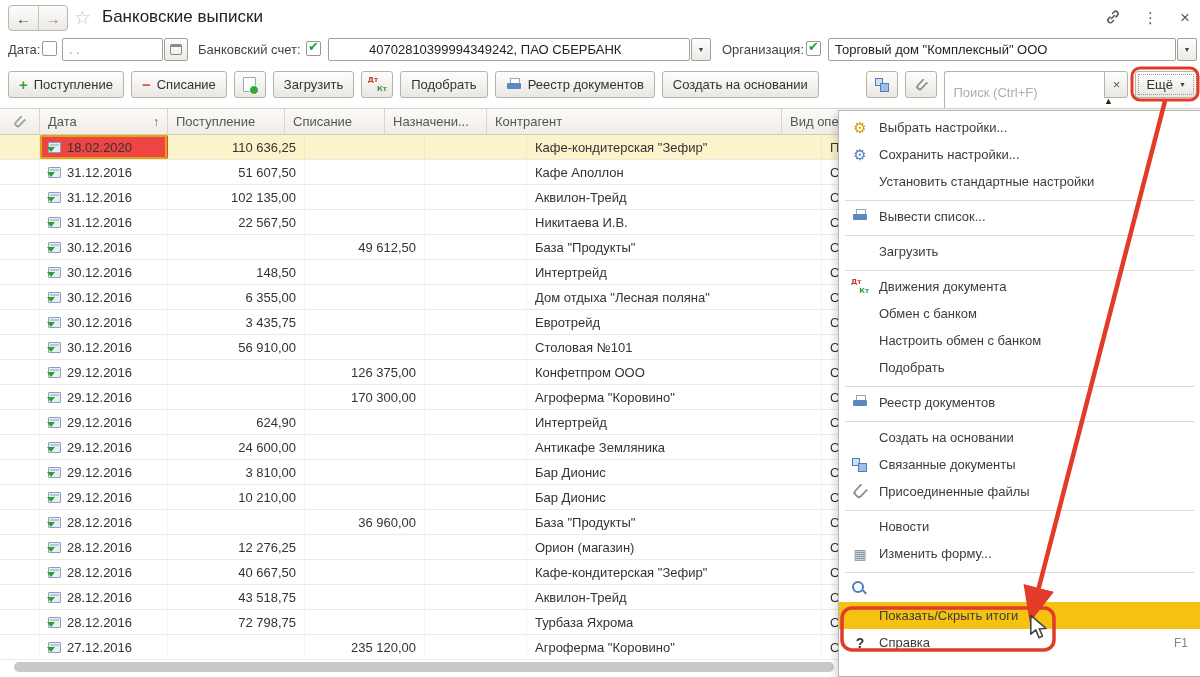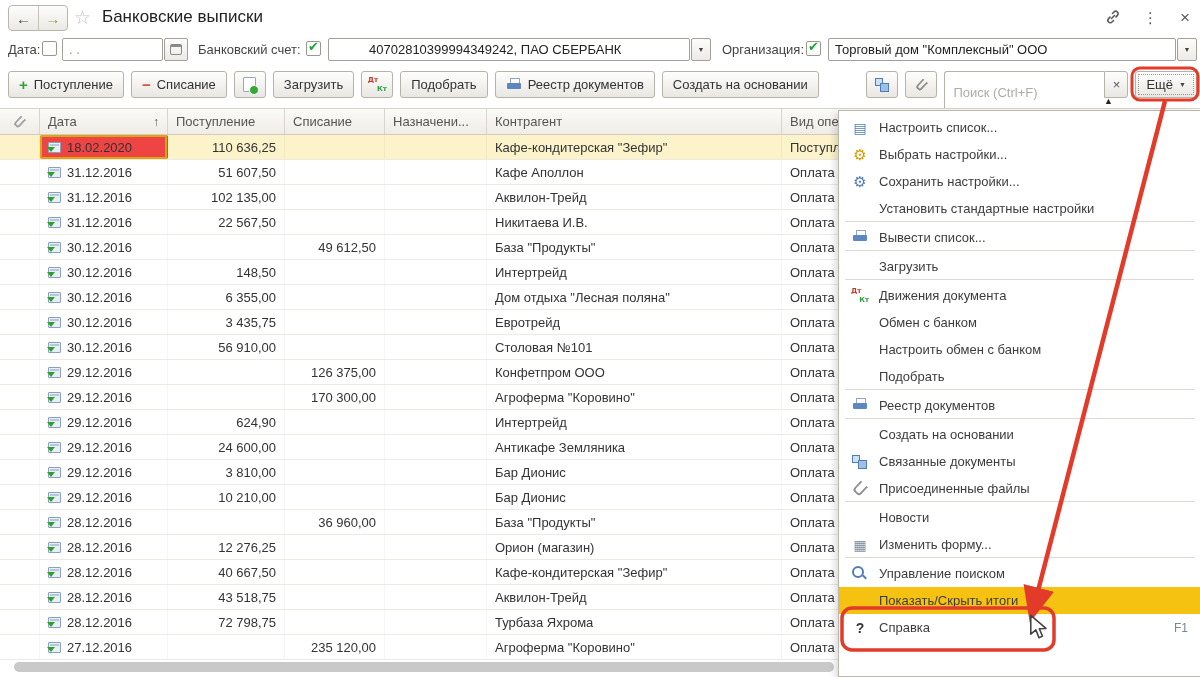--- a/index.html
+++ b/index.html
@@ -60,36 +60,36 @@
   .thead .c { border-right:1px solid #d9d6cf; height:100%; display:flex; align-items:center; padding:0 8px; }
   .trow { display:flex; height:25px; align-items:center; border-bottom:1px solid #edeae4; }
   .trow .c { height:100%; display:flex; align-items:center; padding:0 8px; border-right:1px solid rgba(0,0,0,0.04); overflow:hidden; white-space:nowrap; }
   .c-attach { width:40px; justify-content:center; }
   .c-date { width:128px; }
   .c-receipt { width:117px; }
   .c-writeoff { width:100px; }
   .c-purpose { width:102px; }
   .c-contractor { width:295px; }
   .c-operation { flex:1; border-right:none !important; }
-  .num { justify-content:flex-end; }
+  .num { justify-content:flex-end;margin-left:20px; }
   .trow.selected { background:#fcf3cb; }
   .trow.selected .c-date { box-shadow:inset 0 0 0 2px #dda50f; background:#ef4444; border-radius:2px; }
   .hd-date { justify-content:space-between !important; }
   .sort-arrow { color:#555; font-size:12px; }
   .doc-icon { position:relative; width:13px; height:11px; margin-right:6px; flex:none; background:#e8eef5; border:1px solid #8ba0bc; border-radius:1px; }
   .doc-icon::before { content:""; position:absolute; left:1px; right:1px; top:1px; height:2px; background:#b8c8da; }
   .doc-icon::after { content:""; position:absolute; left:-2px; bottom:-4px; width:0; height:0; border:4px solid transparent; border-top:5px solid #2ba12b; }
   
   .hscroll { position:absolute; top:661px; left:0; width:838px; height:12px; z-index:1; }
   .hthumb { position:absolute; left:14px; right:4px; top:1px; height:10px; background:#c9c9c9; border-radius:5px; }
   
   .menu { position:absolute; top:110px; left:838px; width:362px; height:567px; background:#fff; border:1px solid #b9b6ae; border-right:none; box-shadow:-3px 3px 7px rgba(0,0,0,0.14); padding-top:3px; overflow:hidden; z-index:5; }
   .menu-anchor { position:absolute; left:1104px; top:96px; font-size:9px; color:#222; z-index:6; }
   .menu-item { position:relative; height:27px; display:flex; align-items:center; padding:0 12px; color:#3c3c3c; cursor:default; }
-  .menu-item.sep { margin-top:2px; }
+  .menu-item.sep { margin-top:8px; }
   .menu-item.sep::before { content:""; position:absolute; top:-3px; left:6px; right:6px; height:1px; background:#ddd9d2; }
   .menu-item.highlighted { background:#f5c211; }
   .mi { width:18px; height:17px; margin-right:10px; flex:none; display:inline-flex; align-items:center; justify-content:center; font-family:"DejaVu Sans",sans-serif; font-size:14px; position:relative; }
   .mi[data-icon="list-settings"]::before { content:"▤"; color:#4f7db8; }
   .mi[data-icon="folder-gear"]::before { content:"⚙"; color:#d29a00; font-size:15px; }
   .mi[data-icon="save-gear"]::before { content:"⚙"; color:#4f7db8; font-size:15px; }
   .mi[data-icon="form"]::before { content:"▦"; color:#7a8b9b; }
   .mi[data-icon="help"]::before { content:"?"; color:#333; font-weight:bold; font-family:"Liberation Sans",sans-serif; }
   .mi[data-icon="printer"]::before, .mi[data-icon="print-list"]::before { content:""; position:absolute; left:5px; top:1px; width:8px; height:5px; background:#fff; border:1px solid #93a5bb; }
   .mi[data-icon="printer"]::after, .mi[data-icon="print-list"]::after { content:""; position:absolute; left:2px; right:2px; top:6px; height:6px; background:#5d87c0; border-radius:1px; }
@@ -492,25 +492,20 @@
     </div>
 </div>
 
 <div class="hscroll">
     <div class="hthumb"></div>
   </div>
 
 <div class="menu-anchor">▲</div>
 <div class="menu">
 
-    <div class="menu-item">
-      <span class="mi" data-icon="list-settings"></span>
-      <span class="mlabel">Настроить список...</span>
-      <span class="mshortcut"></span>
-    </div>
 
     <div class="menu-item">
       <span class="mi" data-icon="folder-gear"></span>
       <span class="mlabel">Выбрать настройки...</span>
       <span class="mshortcut"></span>
     </div>
 
     <div class="menu-item">
       <span class="mi" data-icon="save-gear"></span>
       <span class="mlabel">Сохранить настройки...</span>
@@ -590,21 +585,20 @@
     </div>
 
     <div class="menu-item">
       <span class="mi" data-icon="form"></span>
       <span class="mlabel">Изменить форму...</span>
       <span class="mshortcut"></span>
     </div>
 
     <div class="menu-item sep">
       <span class="mi" data-icon="search"></span>
-      <span class="mlabel">Управление поиском</span>
       <span class="mshortcut"></span>
     </div>
 
     <div class="menu-item highlighted">
       <span class="mi"></span>
       <span class="mlabel">Показать/Скрыть итоги</span>
       <span class="mshortcut"></span>
     </div>
 
     <div class="menu-item">

